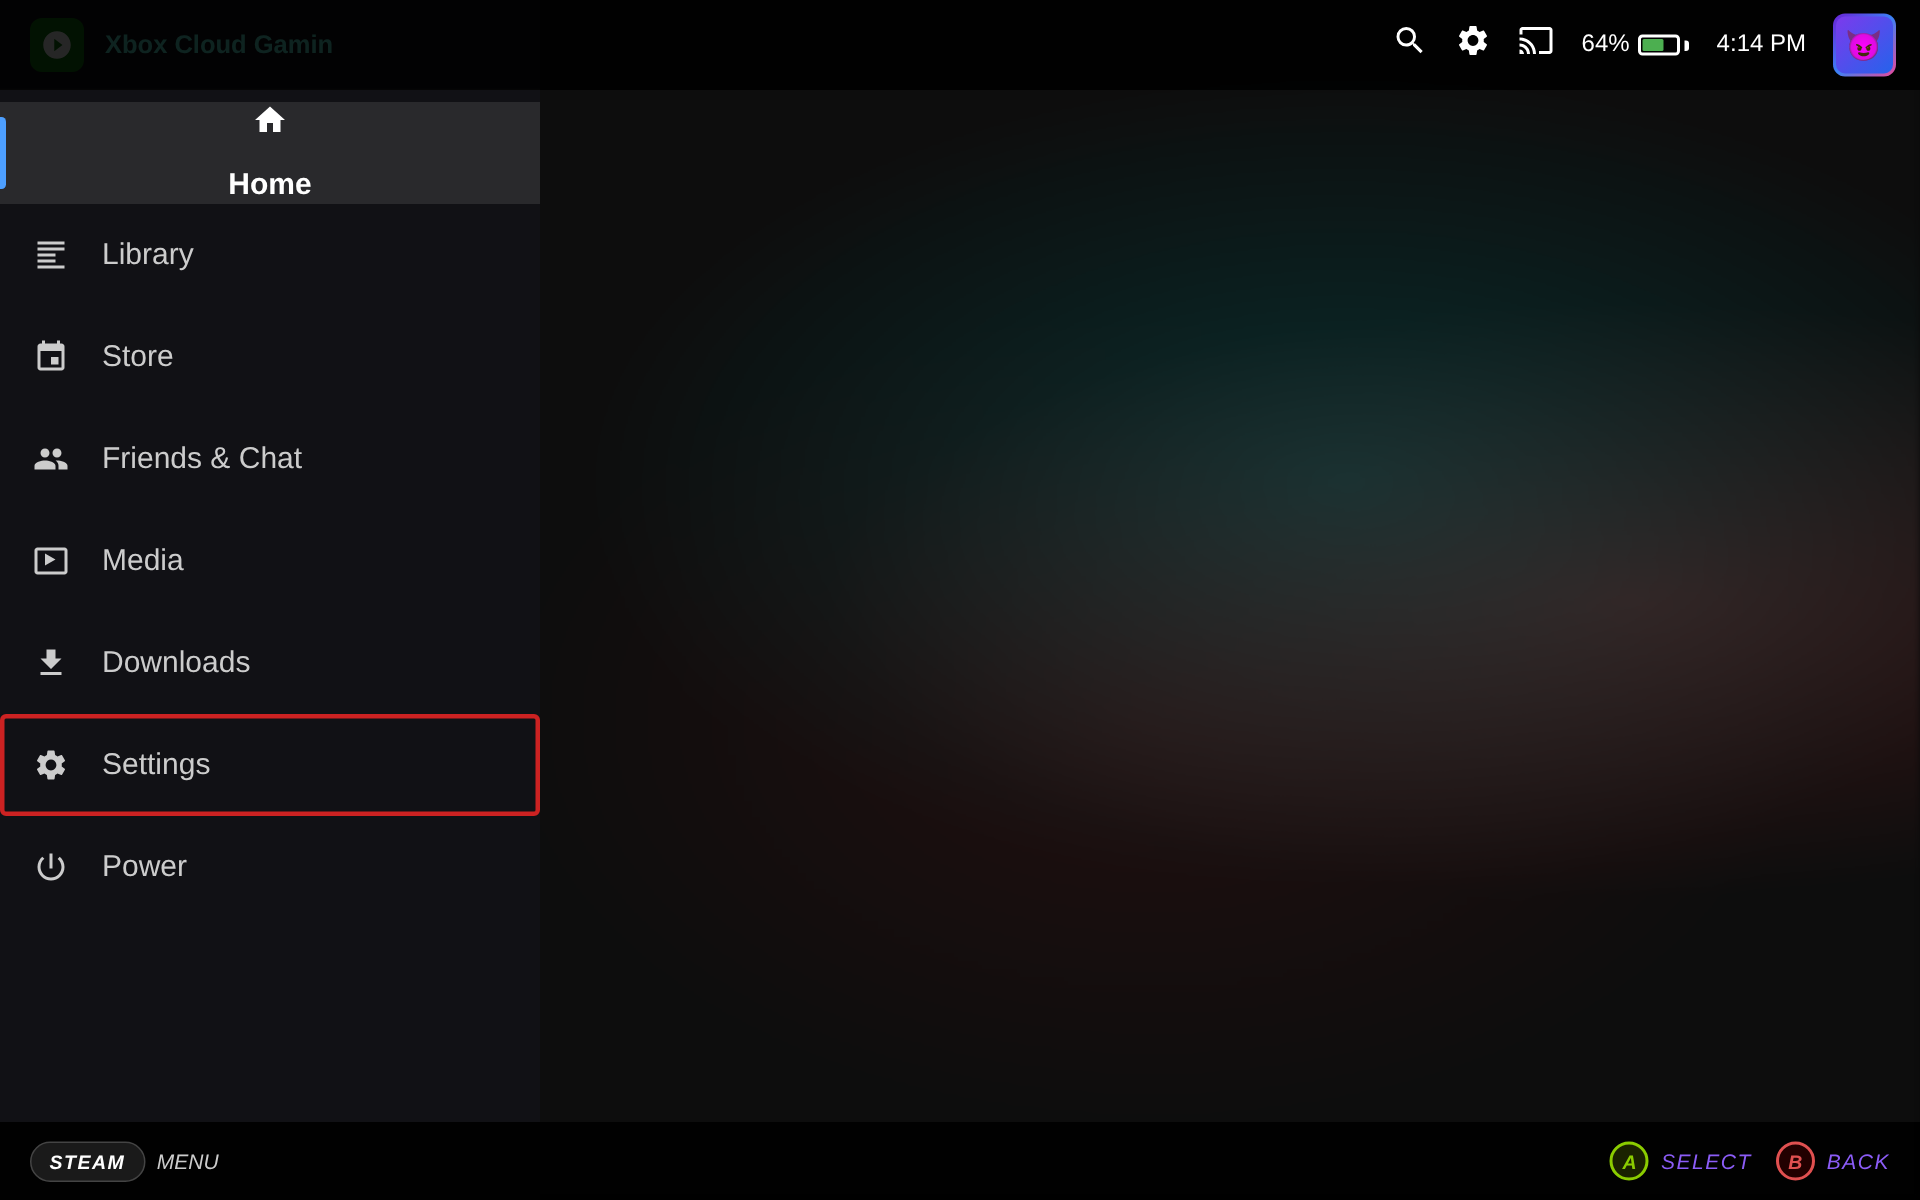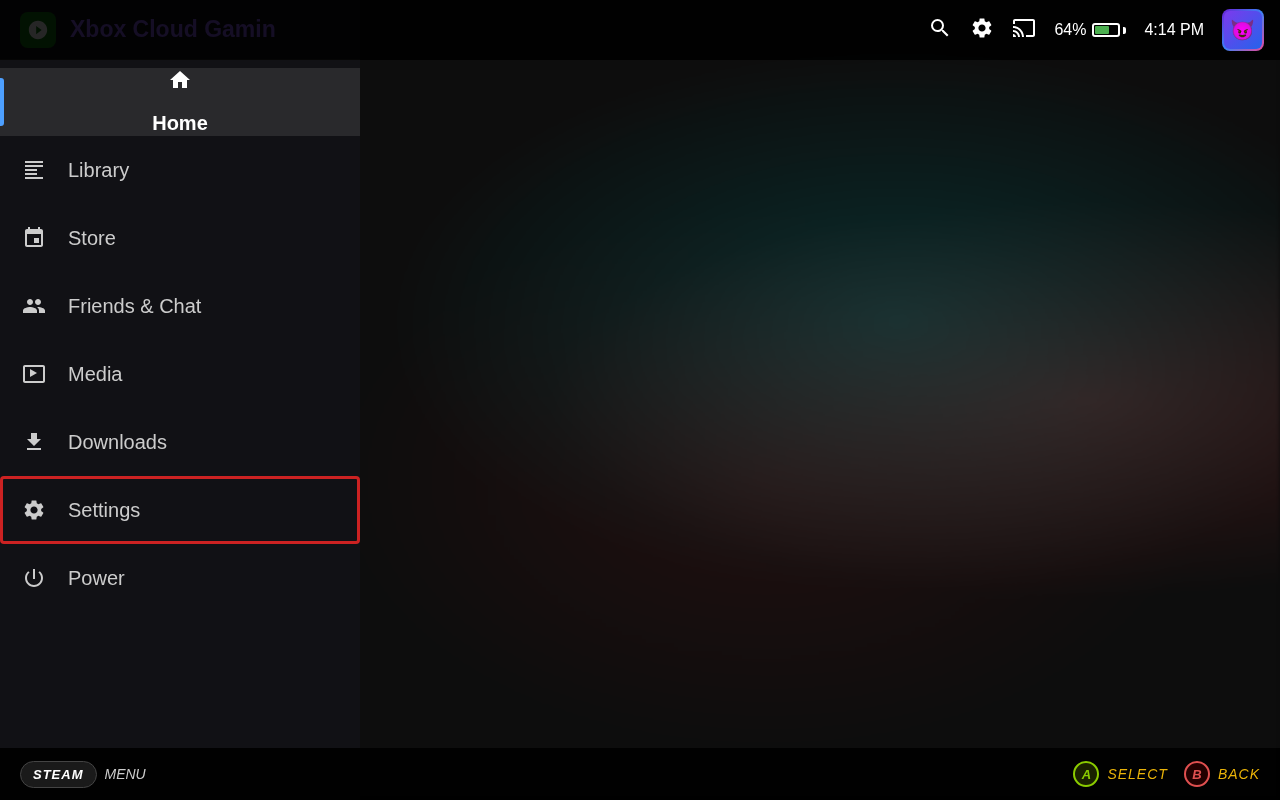--- a/index.html
+++ b/index.html
@@ -148,22 +148,22 @@
       background: #107c10;
       border-radius: 8px;
       display: flex;
       align-items: center;
       justify-content: center;
       font-size: 20px;
       flex-shrink: 0;
     }
 
     .app-title {
-      color: #8b5cf6;
-      font-size: 23px;
+      color: #5eead4;
+      font-size: 17px;
       font-weight: 600;
       white-space: nowrap;
       overflow: hidden;
       text-overflow: ellipsis;
     }
 
     .nav-list {
       flex: 1;
       padding: 8px 0;
     }
@@ -297,21 +297,21 @@
       justify-content: center;
       color: #fff;
       font-size: 13px;
       font-weight: 700;
     }
 
     .btn-a { border-color: #8bcc00; color: #8bcc00; background: #1a2200; }
     .btn-b { border-color: #e05050; color: #e05050; background: #220000; }
 
     .control-label {
-      color: #eab308;
+      color: #8b5cf6;
       font-size: 14px;
       font-weight: 500;
       letter-spacing: 1px;
     }
   </style>
 </head>
 <body>
 
 <div class="bg-art"></div>
 

